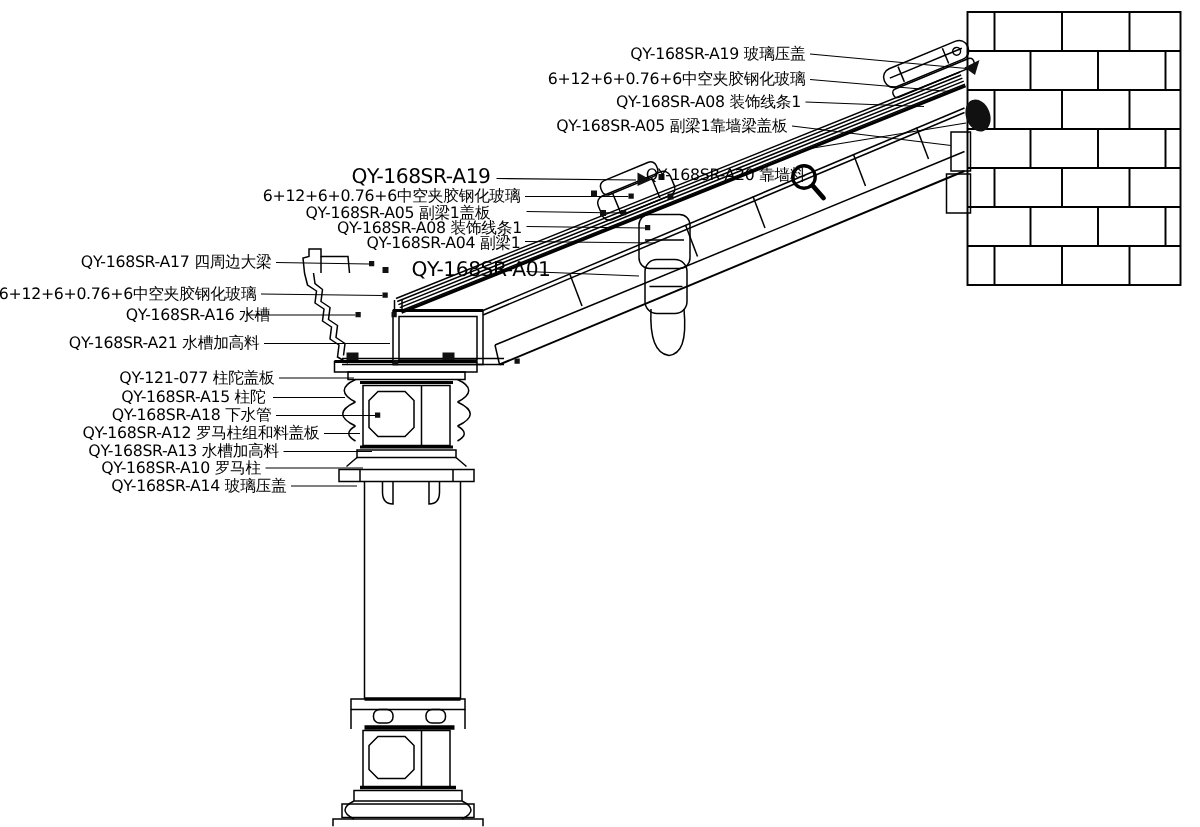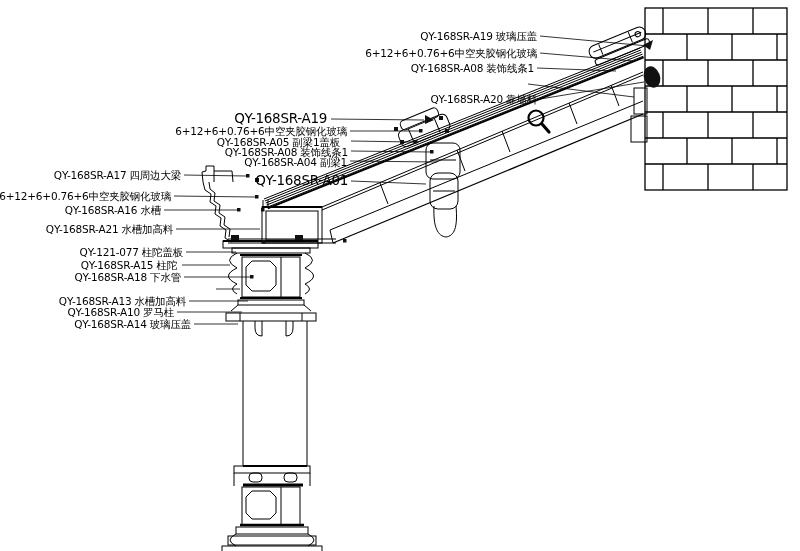--- a/index.html
+++ b/index.html
@@ -207,34 +207,36 @@
 
   <g fill="#111" stroke="none">
     <polygon points="653,40 643,45 650,50"></polygon>
     <polygon points="425,115 434,120 425,124"></polygon>
   </g>
 </svg>
 
   <div class="lbl" style="right:263px;top:30px">QY-168SR-A19 玻璃压盖</div>
   <div class="lbl" style="right:263px;top:47px">6+12+6+0.76+6中空夹胶钢化玻璃</div>
   <div class="lbl" style="right:266px;top:62px">QY-168SR-A08 装饰线条1</div>
-  <div class="lbl" style="right:263px;top:93px">QY-168SR-A20 靠墙料</div>
+  <div class="lbl" style="right:275px;top:78px">QY-168SR-A05 副梁1靠墙梁盖板</div>
+  <div class="lbl" style="right:263px;top:111px">QY-168SR-A20 靠墙料</div>
 
   <div class="lbl big" style="right:473px;top:111px">QY-168SR-A19</div>
   <div class="lbl" style="right:453px;top:125px">6+12+6+0.76+6中空夹胶钢化玻璃</div>
-  <div class="lbl" style="right:460px;top:136px">QY-168SR-A05 副梁1盖板</div>
+  <div class="lbl" style="right:473px;top:136px">QY-168SR-A05 副梁1盖板</div>
   <div class="lbl" style="right:452px;top:146px">QY-168SR-A08 装饰线条1</div>
   <div class="lbl" style="right:453px;top:156px">QY-168SR-A04 副梁1</div>
-  <div class="lbl big" style="right:452px;top:173px">QY-168SR-A01</div>
+  <div class="lbl big" style="right:433px;top:173px">QY-168SR-A01</div>
 
   <div class="lbl" style="right:619px;top:169px">QY-168SR-A17 四周边大梁</div>
   <div class="lbl" style="right:629px;top:190px">6+12+6+0.76+6中空夹胶钢化玻璃</div>
-  <div class="lbl" style="right:639px;top:204px">QY-168SR-A16 水槽</div>
+  <div class="lbl" style="right:620px;top:204px">QY-168SR-A16 水槽</div>
   <div class="lbl" style="right:627px;top:223px">QY-168SR-A21 水槽加高料</div>
 
   <div class="lbl" style="right:617px;top:246px">QY-121-077 柱陀盖板</div>
   <div class="lbl" style="right:623px;top:259px">QY-168SR-A15 柱陀</div>
   <div class="lbl" style="right:619px;top:271px">QY-168SR-A18 下水管</div>
+  <div class="lbl" style="right:587px;top:283px">QY-168SR-A12 罗马柱组和料盖板</div>
   <div class="lbl" style="right:614px;top:295px">QY-168SR-A13 水槽加高料</div>
   <div class="lbl" style="right:626px;top:306px">QY-168SR-A10 罗马柱</div>
   <div class="lbl" style="right:609px;top:318px">QY-168SR-A14 玻璃压盖</div>
 
 </div>
 
 </body></html>

